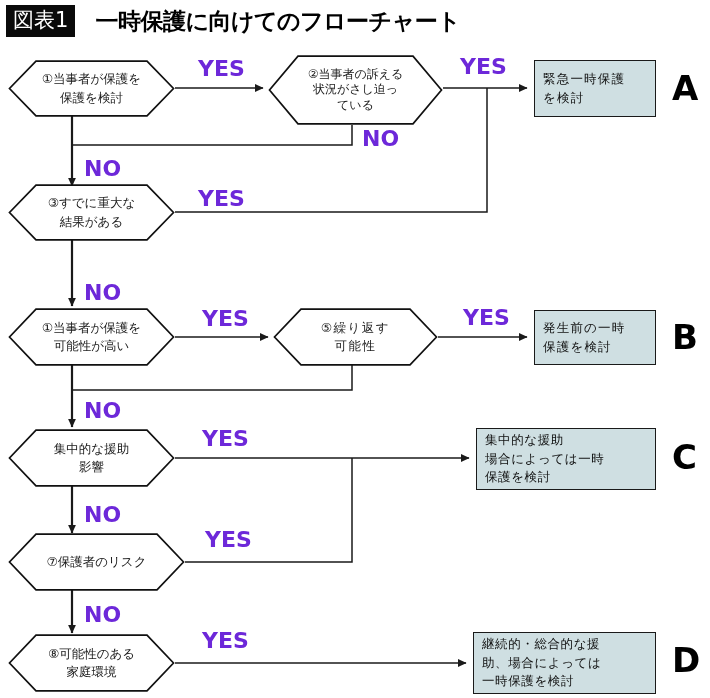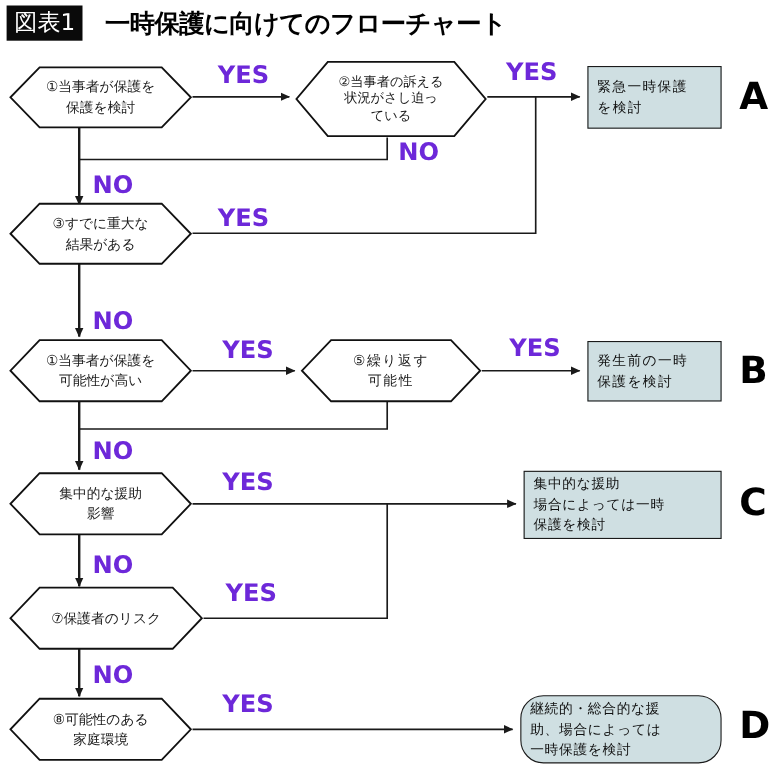--- a/index.html
+++ b/index.html
@@ -257,21 +257,21 @@
 
   <div class="outbox" style="left:534px; top:310px; width:122px; height:55px;">発生前の一時
 保護を検討</div>
   <div class="reslet" style="left:672px; top:320px;">B</div>
 
   <div class="outbox" style="left:476px; top:428px; width:180px; height:62px; font-size:12.5px; letter-spacing:0.6px;">集中的な援助
 場合によっては一時
 保護を検討</div>
   <div class="reslet" style="left:672px; top:440px;">C</div>
 
-  <div class="outbox" style="left:473px; top:632px; width:183px; height:62px; font-size:12.5px; letter-spacing:0.6px;border-radius:21px;">継続的・総合的な援
+  <div class="outbox" style="left:473px; top:632px; width:183px; height:62px; font-size:12.5px; letter-spacing:0.6px;">継続的・総合的な援
 助、場合によっては
 一時保護を検討</div>
   <div class="reslet" style="left:672px; top:643px;">D</div>
 
   <div class="edgelabel lbl-yes" style="left:198px; top:58px;">YES</div>
   <div class="edgelabel lbl-yes" style="left:460px; top:56px;">YES</div>
   <div class="edgelabel lbl-no" style="left:362px; top:128px;">NO</div>
   <div class="edgelabel lbl-no" style="left:84px; top:158px;">NO</div>
   <div class="edgelabel lbl-yes" style="left:198px; top:188px;">YES</div>
   <div class="edgelabel lbl-no" style="left:84px; top:282px;">NO</div>

